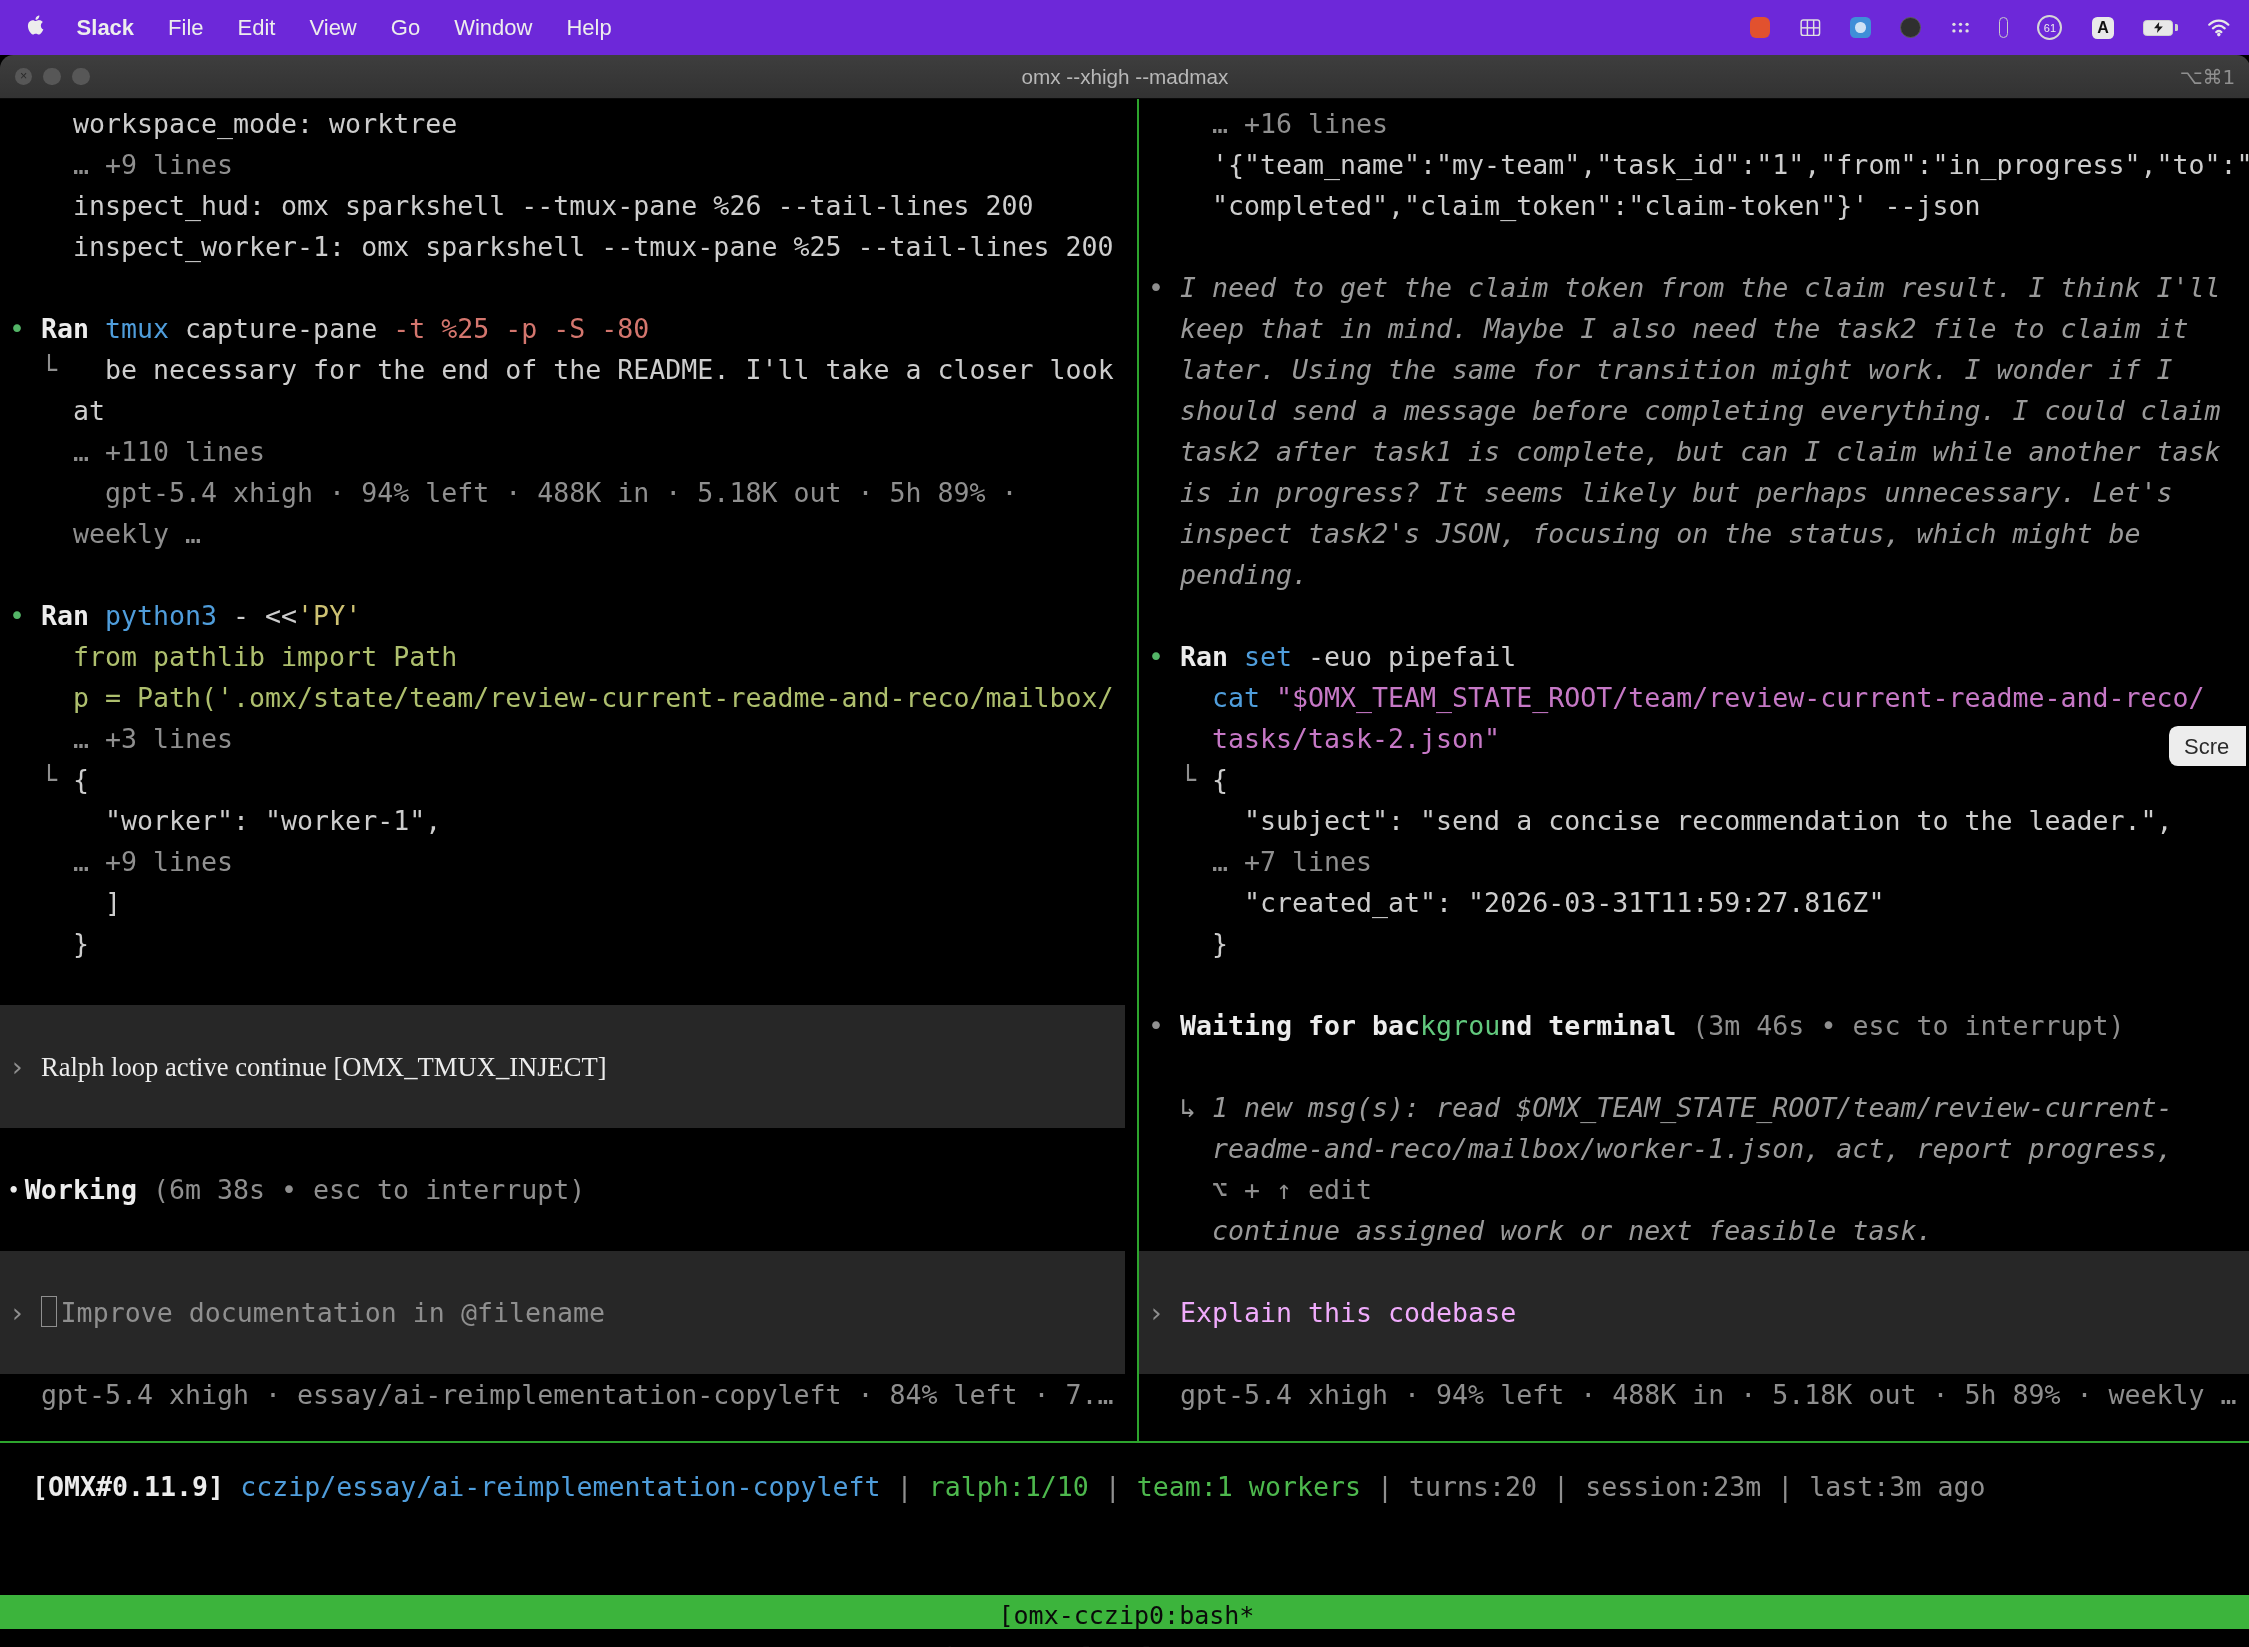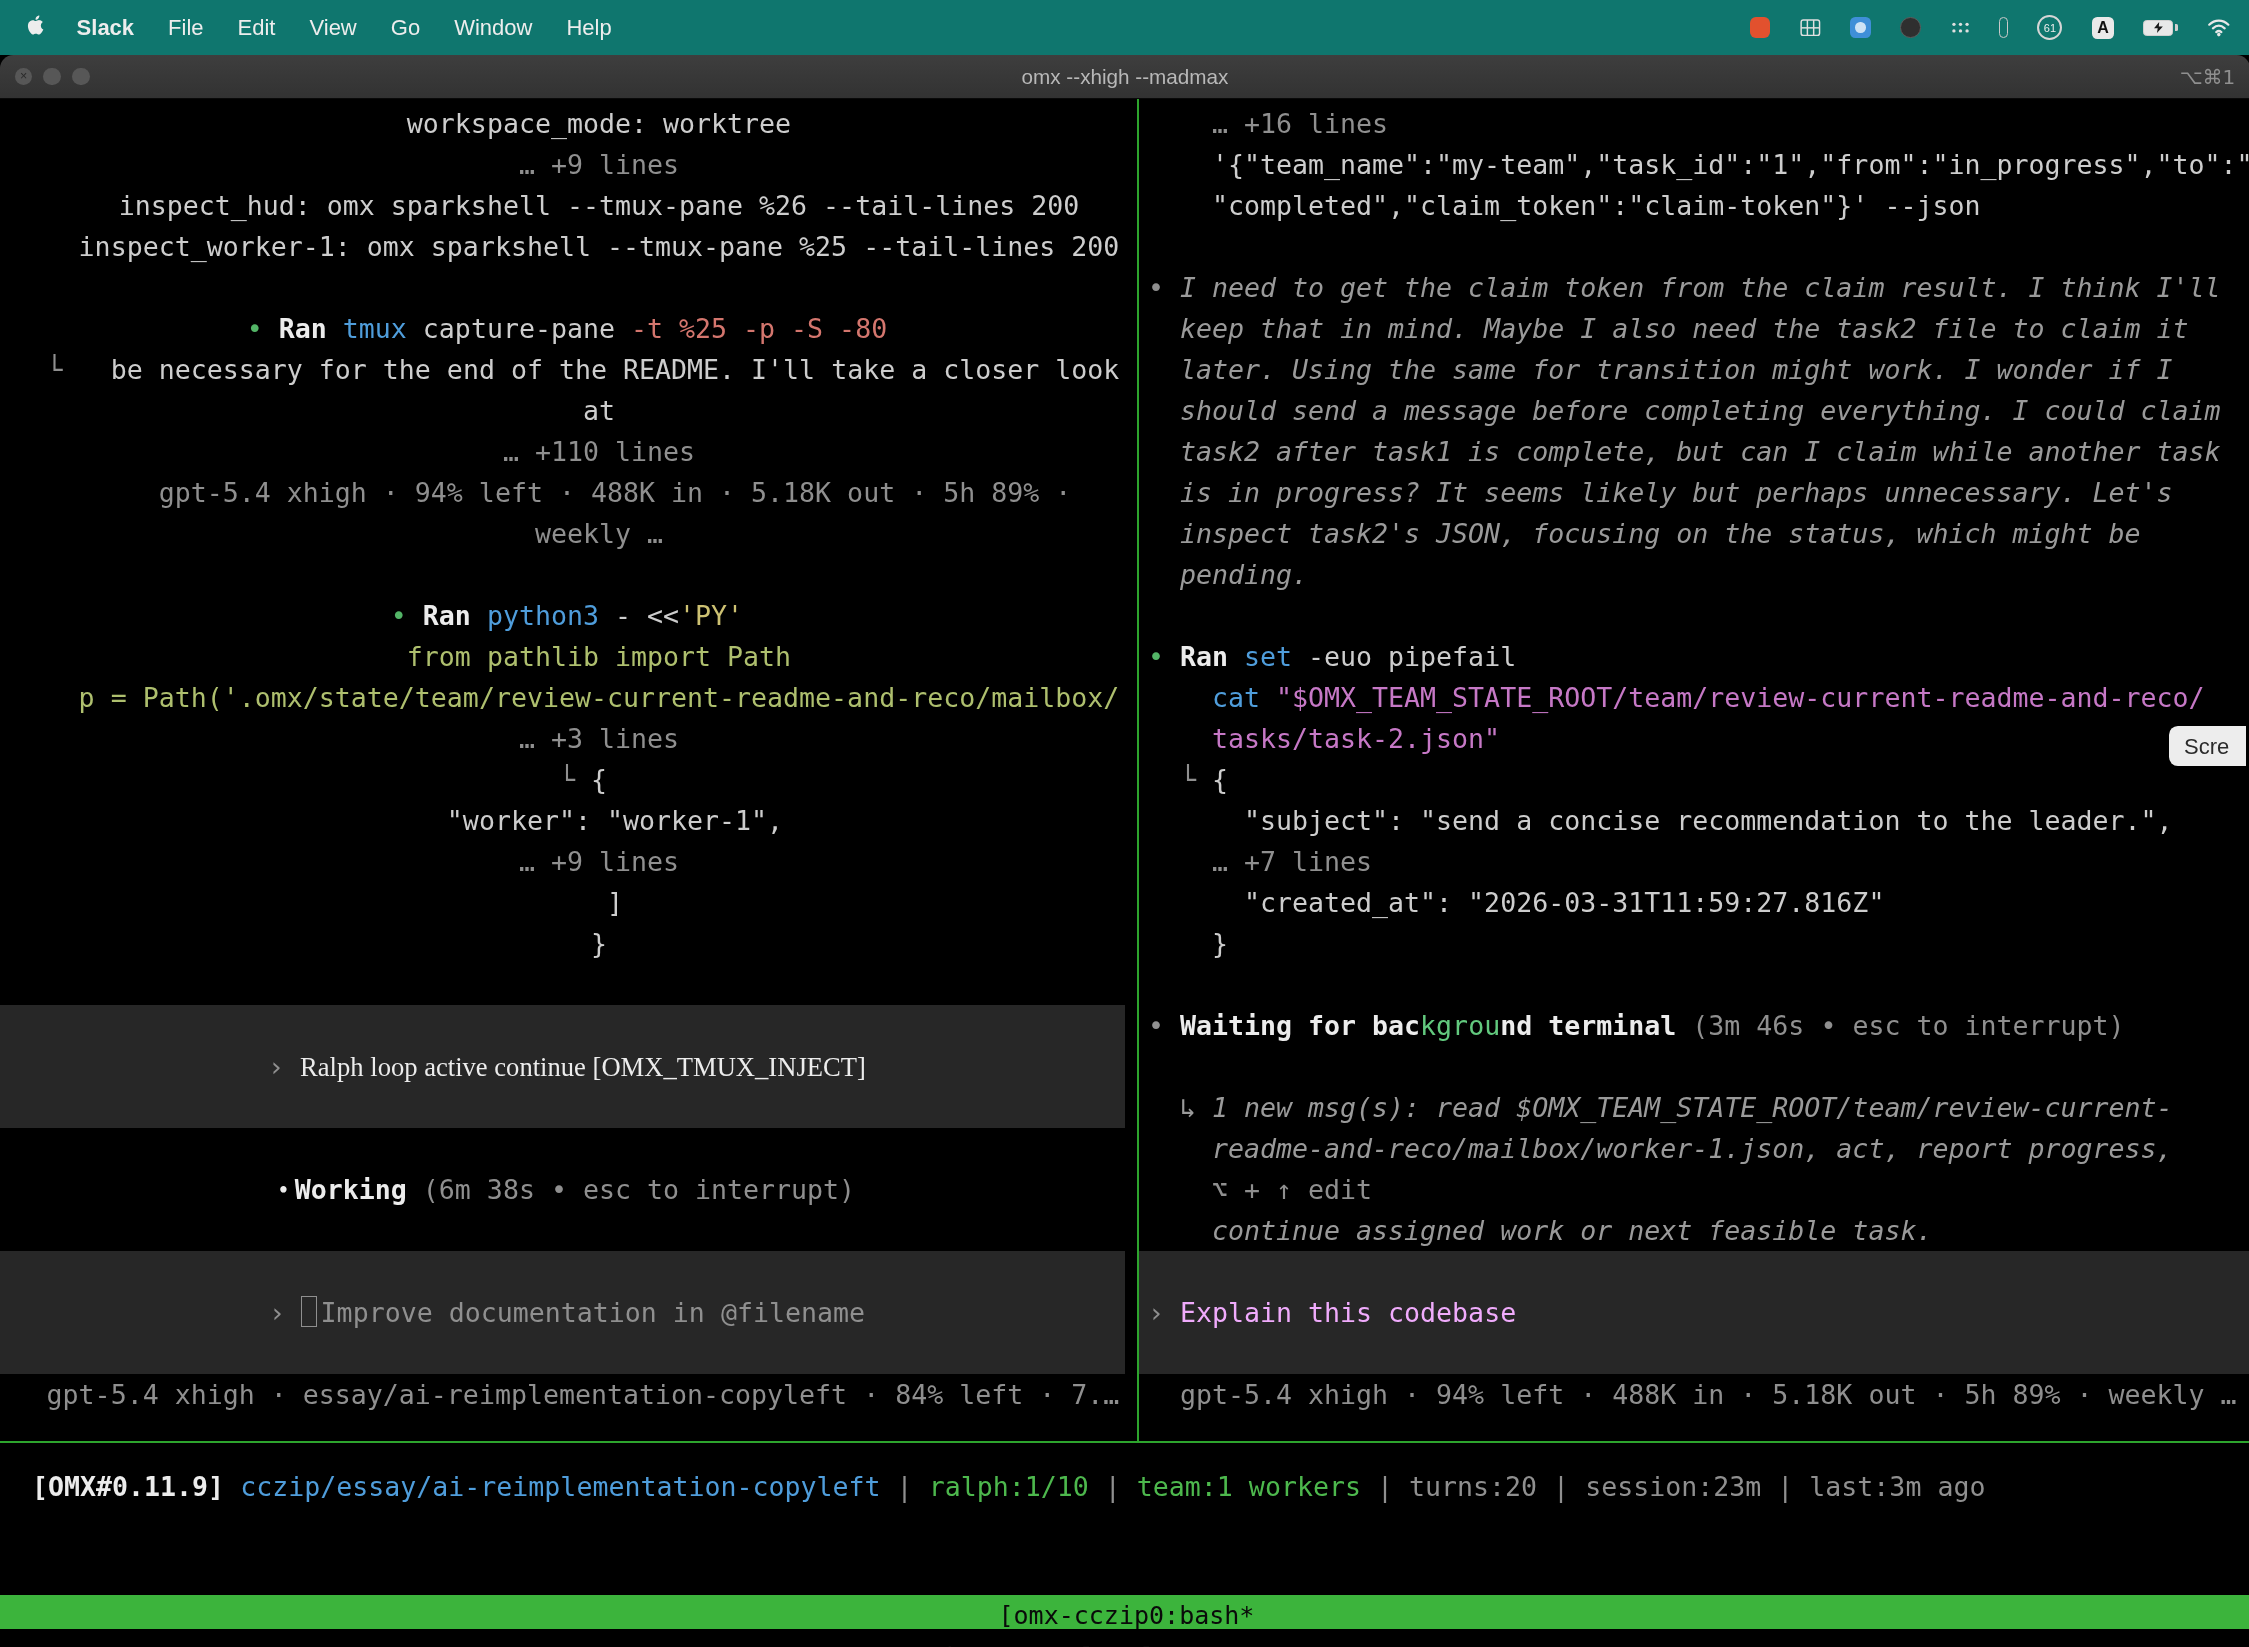--- a/index.html
+++ b/index.html
@@ -1,19 +1,19 @@
 <!DOCTYPE html>
 <html style="font-size:11.8px"><head>
 <meta charset="utf-8">
 <style>
   html,body{margin:0;padding:0;background:#000;}
   body{width:2250px;height:1648px;overflow:hidden;position:relative;}
 
   
-  .menubar{position:absolute;top:0;left:0;width:100%;height:55px;background:#0f766e;
+  .menubar{position:absolute;top:0;left:0;width:100%;height:55px;background:#6d28d9;
     display:flex;align-items:center;font-family:"Liberation Sans",sans-serif;
     color:#ededed;font-size:22px;z-index:5;}
   .apple{margin:0 31px 0 26.6px;display:flex;align-items:center;}
   .mitem{margin-right:34px;}
   .active-app{font-weight:bold;}
   .menu-status{margin-left:auto;display:flex;align-items:center;gap:29.5px;padding-right:19px;}
   .rec-icon{width:20.7px;height:20.7px;border-radius:5.9px;background:#e2512e;}
   .grid-icon svg,.dots-icon svg,.wifi-icon svg{display:block;}
   .blue-icon{width:20.7px;height:20.7px;border-radius:5.2px;background:#3f8fd8;position:relative;}
   .blue-icon::after{content:"";position:absolute;left:5.2px;top:5.2px;width:10.3px;height:10.3px;border-radius:50%;background:rgba(255,255,255,.75);}
@@ -39,21 +39,21 @@
     font-family:"Liberation Sans",sans-serif;line-height:1;}
   .title{position:absolute;left:0;right:0;text-align:center;color:#b8b8b8;font-size:20.7px;
     font-family:"Liberation Sans",sans-serif;}
   .shortcut{margin-left:auto;color:#8f8f8f;font-size:20px;padding-right:14.8px;z-index:2;
     font-family:"DejaVu Sans",sans-serif;}
 
   
   .term{position:absolute;top:44px;left:0;right:0;bottom:0;background:#000;
     font-family:"DejaVu Sans Mono",monospace;font-size:26.6px;line-height:41px;}
   .pane{position:absolute;top:0;height:1341px;overflow:hidden;padding-top:4.4px;box-sizing:border-box;}
-  .pane.left{left:0;width:1125px;text-align:center;}
+  .pane.left{left:0;width:1125px;}
   .pane.right{left:1139px;right:0;}
   .line{height:41px;white-space:pre;padding-left:8.9px;overflow:hidden;}
   .strip{background:#272727;}
   .vdiv{position:absolute;left:1137px;top:0;width:2.2px;height:1342px;background:#2da42d;}
   .hdiv{position:absolute;left:0;right:0;top:1342px;height:2.2px;background:#2da42d;}
   .hud{position:absolute;left:12px;right:0;top:1367px;height:41px;white-space:pre;padding-left:20px;overflow:hidden;}
 
   .seg-fg{color:#cdcdcd;}
   .seg-fg2{color:#f0abfc;}
   .seg-bright{color:#ececec;font-family:Liberation Serif, serif;}

